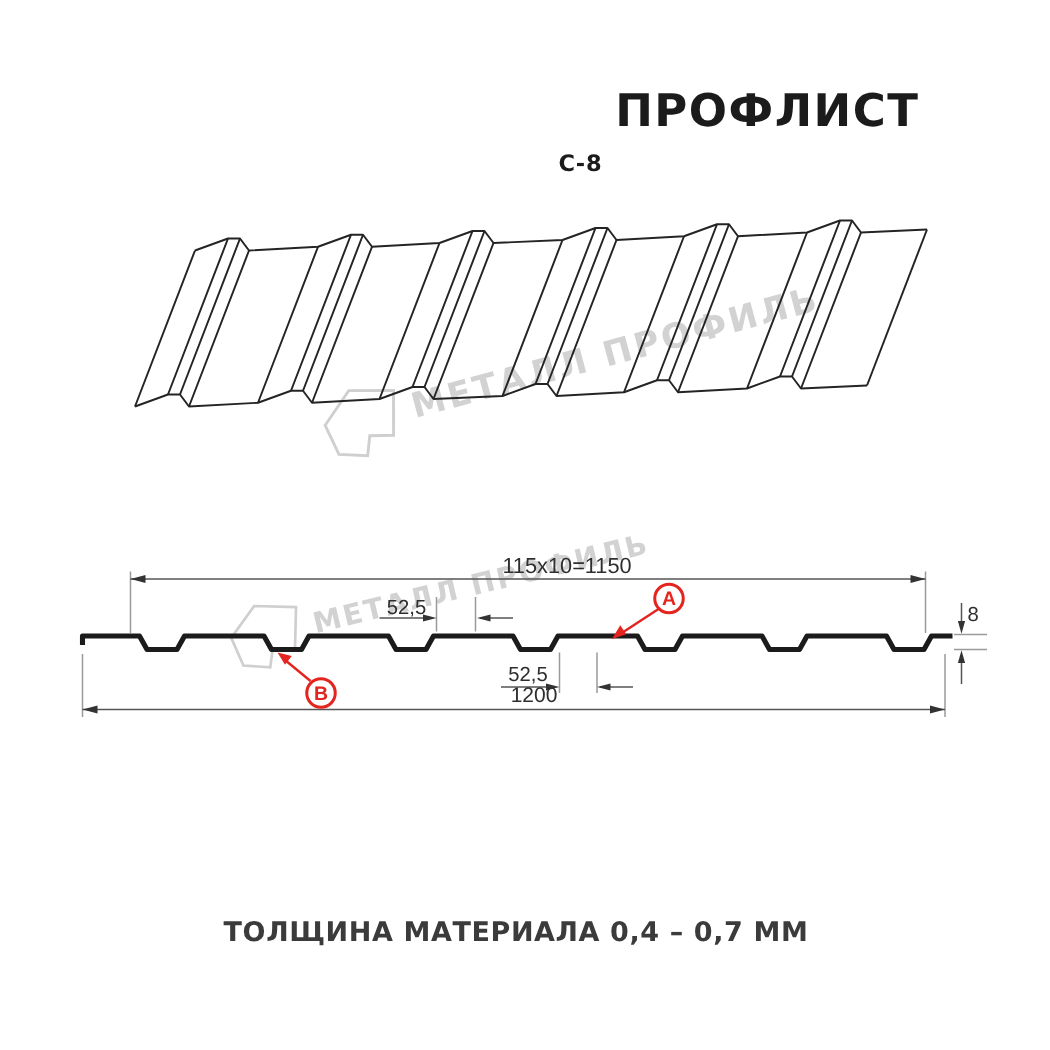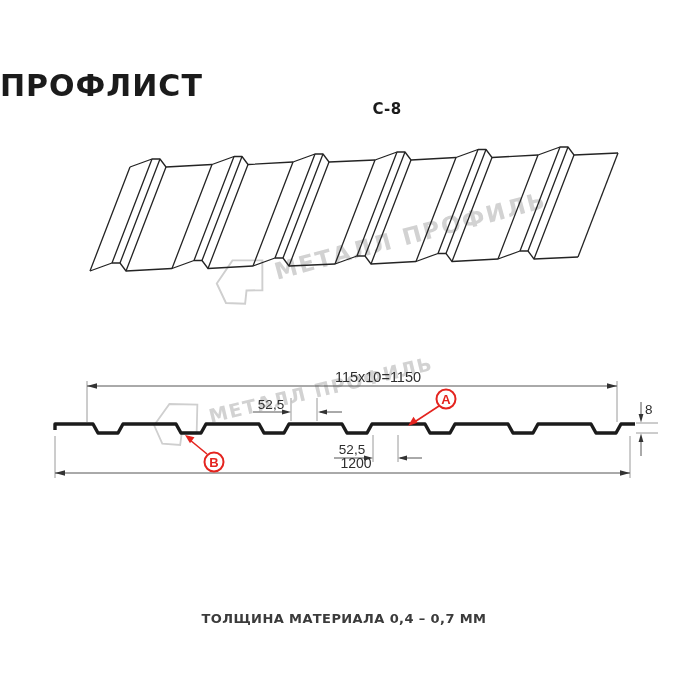--- a/index.html
+++ b/index.html
@@ -1,26 +1,26 @@
 <!DOCTYPE html>
 <html><head>
 <meta charset="utf-8">
 <style>
   html,body{margin:0;padding:0;background:#ffffff;}
   #stage{position:relative;width:700px;height:700px;background:#fff;overflow:hidden;
          font-family:"Liberation Sans",sans-serif;}
   
-  .title{position:absolute;left:0;top:68px;width:613px;text-align:left;
+  .title{position:absolute;left:0;top:57px;width:613px;text-align:right;
          font-family:"DejaVu Sans",sans-serif;font-weight:800;font-size:30px;
          letter-spacing:1px;color:#1b1b1b;}
   .subtitle{position:absolute;left:0;top:100px;width:700px;text-align:center;
          font-family:"DejaVu Sans",sans-serif;font-weight:700;font-size:15px;
          letter-spacing:.5px;color:#1b1b1b;margin-left:37px;}
   .caption{position:absolute;left:0;top:611px;width:688px;text-align:center;
-         font-family:"DejaVu Sans",sans-serif;font-weight:600;font-size:13px;
+         font-family:"DejaVu Sans",sans-serif;font-weight:600;font-size:18px;
          letter-spacing:.4px;color:#3b3b3b;}
   
   .wm{position:absolute;display:flex;align-items:center;gap:6px;color:#d2d2d2;
       font-family:"DejaVu Sans",sans-serif;font-weight:700;white-space:nowrap;z-index:1;}
   .wm svg{flex:0 0 auto;}
   #wm1{left:212px;top:256px;font-size:23px;letter-spacing:2px;
        transform:rotate(-15deg);transform-origin:29px 25px;}
   #wm2{left:150px;top:400px;font-size:19px;letter-spacing:1.5px;
        transform:rotate(-13.5deg);transform-origin:27px 24px;}
   

